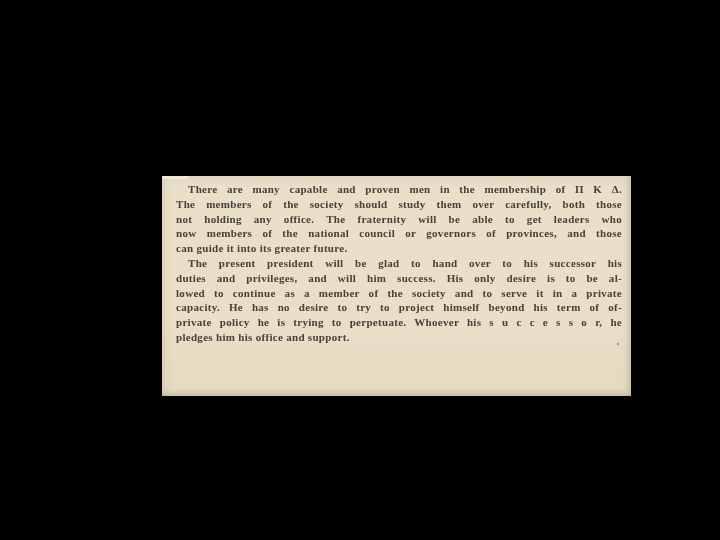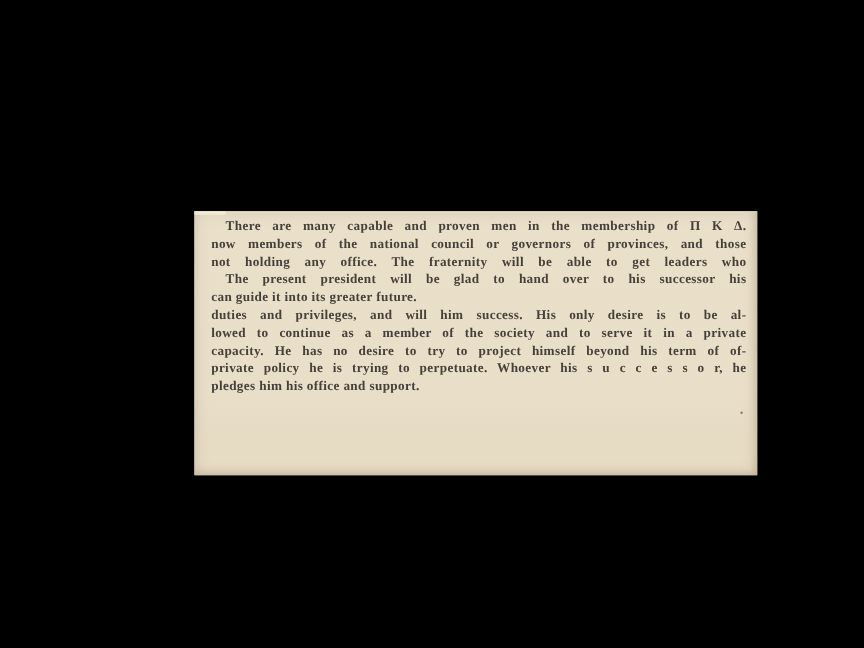--- a/index.html
+++ b/index.html
@@ -69,24 +69,25 @@
   }
 </style>
 </head>
 <body>
 
 <div class="stage">
   <div class="paper">
     <div class="edge-notch"></div>
     <div class="textblock">
       <div class="line indent">There are many capable and proven men in the membership of Π K Δ.</div>
+      <div class="line">The members of the society should study them over carefully, both those</div>
+      <div class="line">not holding any office.  The fraternity will be able to get leaders who</div>
       <div class="line">now members of the national council or governors of provinces, and those</div>
-      <div class="line">not holding any office.  The fraternity will be able to get leaders who</div>
+      <div class="line para-end">can guide it into its greater future.</div>
       <div class="line indent">The present president will be glad to hand over to his successor his</div>
-      <div class="line para-end">can guide it into its greater future.</div>
       <div class="line">duties and privileges, and will him success.  His only desire is to be al-</div>
       <div class="line">lowed to continue as a member of the society and to serve it in a private</div>
       <div class="line">capacity.  He has no desire to try to project himself beyond his term of of-</div>
       <div class="line">private policy he is trying to perpetuate.  Whoever his s u c c e s s o r, he</div>
       <div class="line para-end">pledges him his office and support.</div>
     </div>
     <div class="ink-speck"></div>
   </div>
 </div>
 

